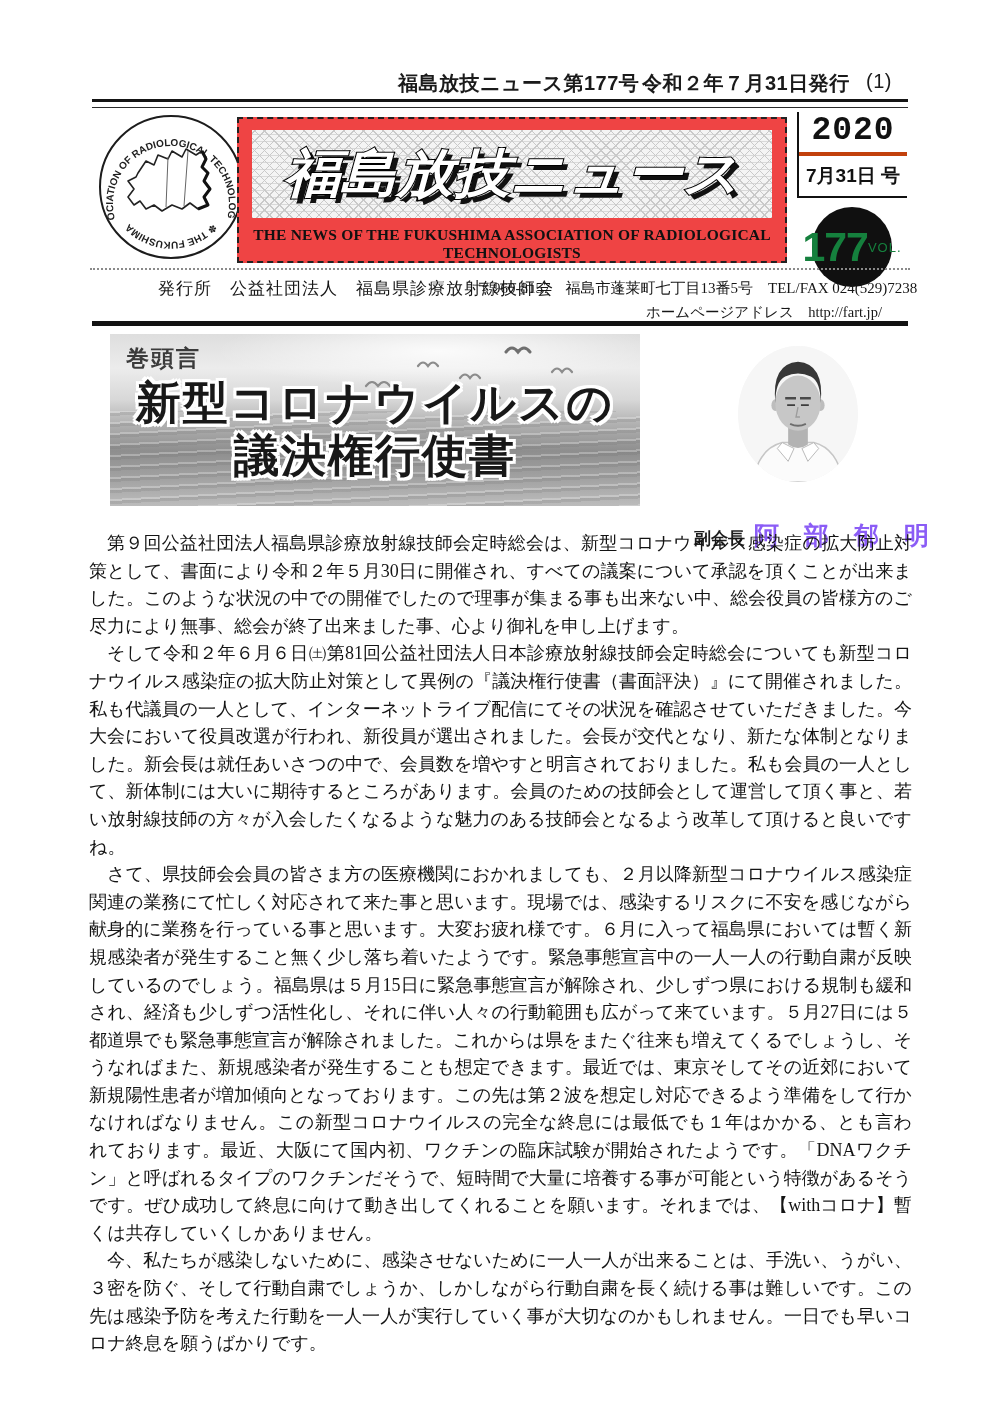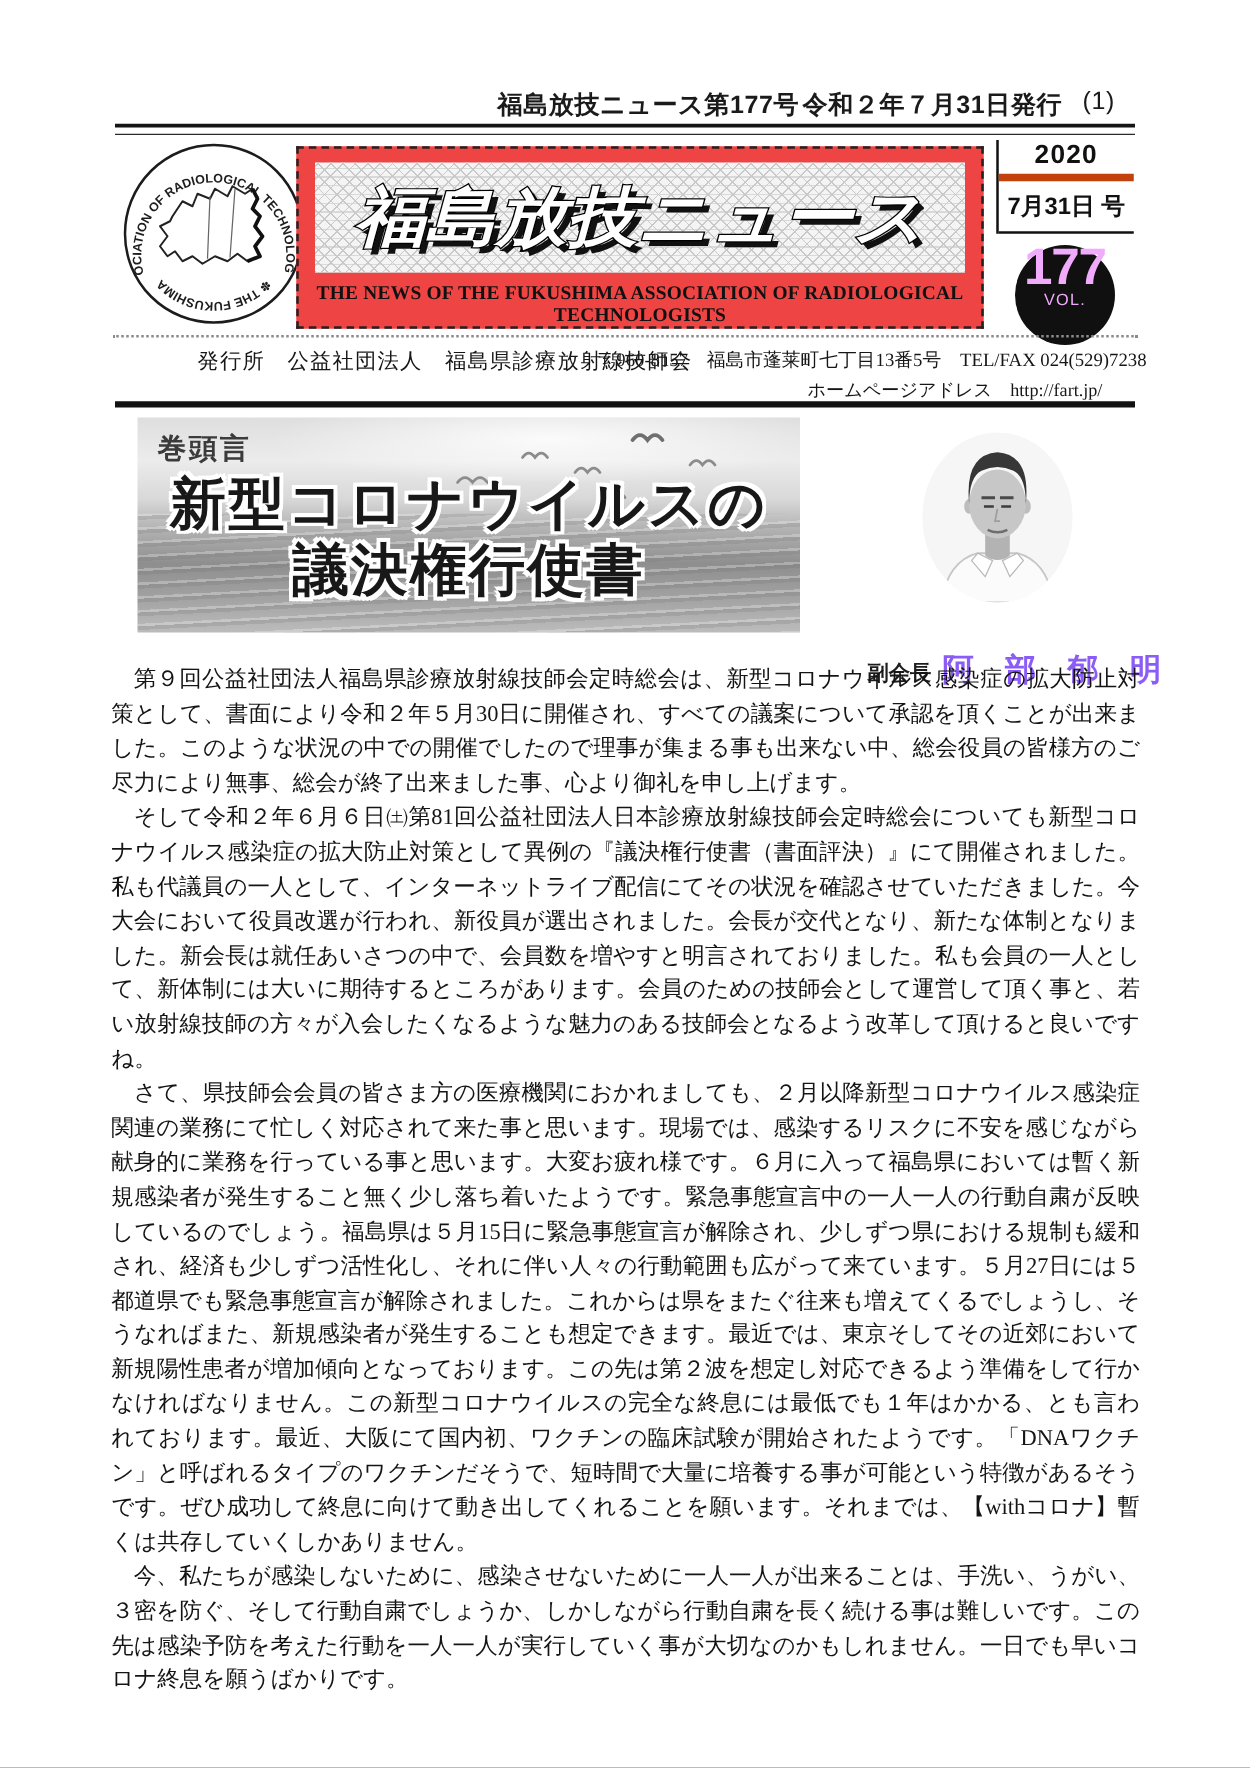--- a/index.html
+++ b/index.html
@@ -23,24 +23,24 @@
     background-image:
       repeating-linear-gradient(45deg,#c9c9c9 0 1px,transparent 1px 7px),
       repeating-linear-gradient(-45deg,#c9c9c9 0 1px,transparent 1px 7px),
       repeating-linear-gradient(0deg,transparent 0 6px,#d9d9d9 6px 7px);
   }
   .title-strip svg{position:absolute;inset:0;width:100%;height:100%;}
   .mast-subtitle{margin-top:8px;text-align:center;font-family:"Liberation Serif","DejaVu Serif",serif;
     font-size:15.5px;font-weight:600;letter-spacing:.2px;color:#111;}
   .issue-block{position:absolute;left:797px;top:112px;width:110px;text-align:center;}
   .ib-top{border-left:2.5px solid #111;}
-  .ib-year{font-size:21px;font-weight:700;letter-spacing:1px;padding:0 0 3px;border-bottom:6px solid #c2410c;}
+  .ib-year{font-size:33px;font-weight:700;letter-spacing:1px;padding:0 0 3px;border-bottom:4px solid #c2410c;font-family:Liberation Mono, monospace;}
   .ib-date{font-size:19px;font-weight:600;padding:7px 0;border-bottom:2px solid #111;}
-  .vol-circle{width:80px;height:80px;margin:9px auto 0;border-radius:50%;background:#101010;color:#f0abfc;
-    display:flex;flex-direction:column;align-items:center;}
+  .vol-circle{width:80px;height:80px;margin:9px auto 0;border-radius:50%;background:#101010;color:#15803d;
+    display:flex;flex-direction:row;align-items:center;justify-content:center;}
   .vol-num{font-size:41px;font-weight:700;line-height:.85;letter-spacing:-1px;}
   .vol-label{font-size:13px;font-weight:400;letter-spacing:1px;margin-top:1px;}
   
   .dotted-rule{position:absolute;left:90px;top:268px;width:820px;border-top:2.5px dotted #8a8a8a;}
   .pub{position:absolute;font-family:"Liberation Serif","DejaVu Serif",serif;color:#161616;}
   .pub-issuer{left:158px;top:277px;font-size:17px;letter-spacing:1px;}
   .pub-address{left:478px;top:279px;font-size:15px;}
   .pub-home{left:646px;top:303px;font-size:14.5px;}
   .thick-rule{position:absolute;left:92px;top:321px;width:816px;height:4.5px;background:#121212;}
   

